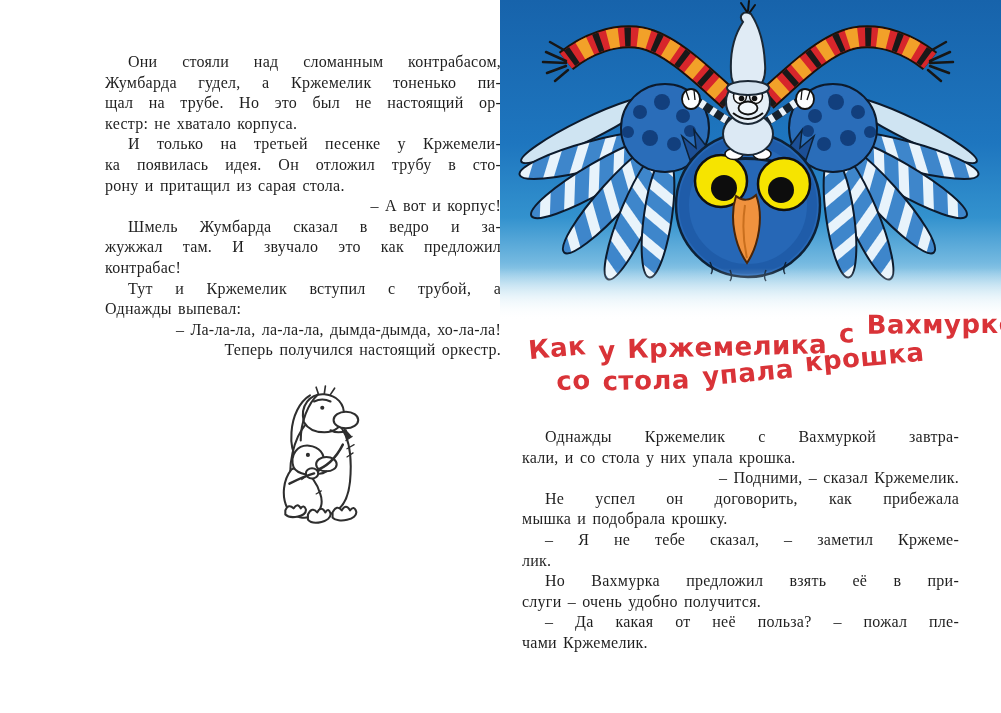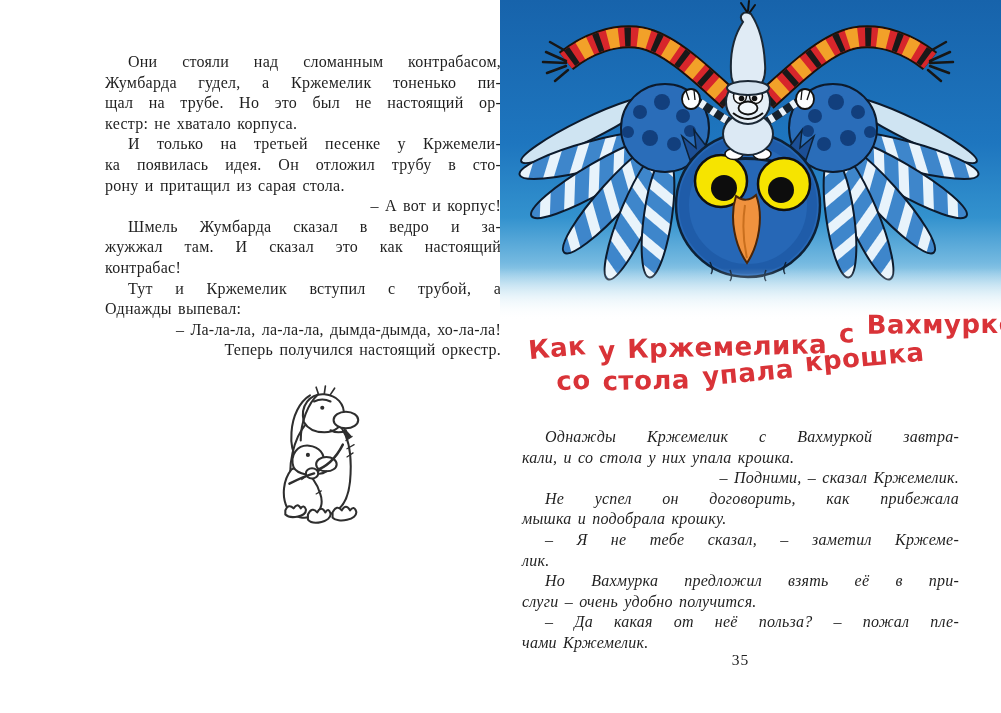--- a/index.html
+++ b/index.html
@@ -8,21 +8,21 @@
     font-family:"Liberation Serif", serif;
   }
   .page{position:absolute;top:0;height:713px;}
   #page-left{left:0;width:500px;background:#ffffff;margin-left:43px;}
   #page-right{left:500px;width:501px;background:#ffffff;}
 
   
   .textblock{position:absolute;color:#1f1f1f;font-size:16px;line-height:20.6px;
     letter-spacing:.25px;word-spacing:2px;}
   #left-lines{left:62px;top:52px;width:396px;}
-  #right-lines{left:22px;top:427px;width:437px;font-style:italic;}
+  #right-lines{left:22px;top:427px;width:437px;}
   .line{text-align:left;}
   .line.just{text-align:justify;text-align-last:justify;text-justify:inter-word;}
   .line.ind{text-indent:23px;text-align:right;}
 
   
   #story-title{position:absolute;left:22px;top:324px;width:437px;text-align:center;}
   .title-line{font-family:"DejaVu Sans", sans-serif;font-weight:bold;font-size:26px;
     letter-spacing:.5px;white-space:nowrap;}
   #title-line-1{transform:rotate(-2.4deg);}
   #title-line-2{transform:rotate(-3.2deg);margin-top:0px;}
@@ -50,21 +50,21 @@
   <div id="left-lines" class="textblock">
       <div class="line ind just">Они стояли над сломанным контрабасом,</div>
       <div class="line just">Жумбарда гудел, а Кржемелик тоненько пи-</div>
       <div class="line just">щал на трубе. Но это был не настоящий ор-</div>
       <div class="line">кестр: не хватало корпуса.</div>
       <div class="line ind just">И только на третьей песенке у Кржемели-</div>
       <div class="line just">ка появилась идея. Он отложил трубу в сто-</div>
       <div class="line">рону и притащил из сарая стола.</div>
       <div class="line ind">– А вот и корпус!</div>
       <div class="line ind just">Шмель Жумбарда сказал в ведро и за-</div>
-      <div class="line just">жужжал там. И сказал это как настоящий</div>
+      <div class="line just">жужжал там. И звучало это как предложил</div>
       <div class="line">контрабас!</div>
       <div class="line ind just">Тут и Кржемелик вступил с трубой, а</div>
       <div class="line">Однажды выпевал:</div>
       <div class="line ind">– Ла-ла-ла, ла-ла-ла, дымда-дымда, хо-ла-ла!</div>
       <div class="line ind">Теперь получился настоящий оркестр.</div>
     </div>
 
   <svg id="bw-art" width="134" height="154" viewBox="0 0 130 150">
     <g stroke="#2e2e2e" stroke-width="2" fill="#ffffff" stroke-linecap="round" stroke-linejoin="round">
 
@@ -238,14 +238,13 @@
       <div class="line ind just">Не успел он договорить, как прибежала</div>
       <div class="line">мышка и подобрала крошку.</div>
       <div class="line ind just">– Я не тебе сказал, – заметил Кржеме-</div>
       <div class="line">лик.</div>
       <div class="line ind just">Но Вахмурка предложил взять её в при-</div>
       <div class="line">слуги – очень удобно получится.</div>
       <div class="line ind just">– Да какая от неё польза? – пожал пле-</div>
       <div class="line">чами Кржемелик.</div>
     </div>
 
-  <div id="page-num">35</div>
 </div>
 
 </body></html>

